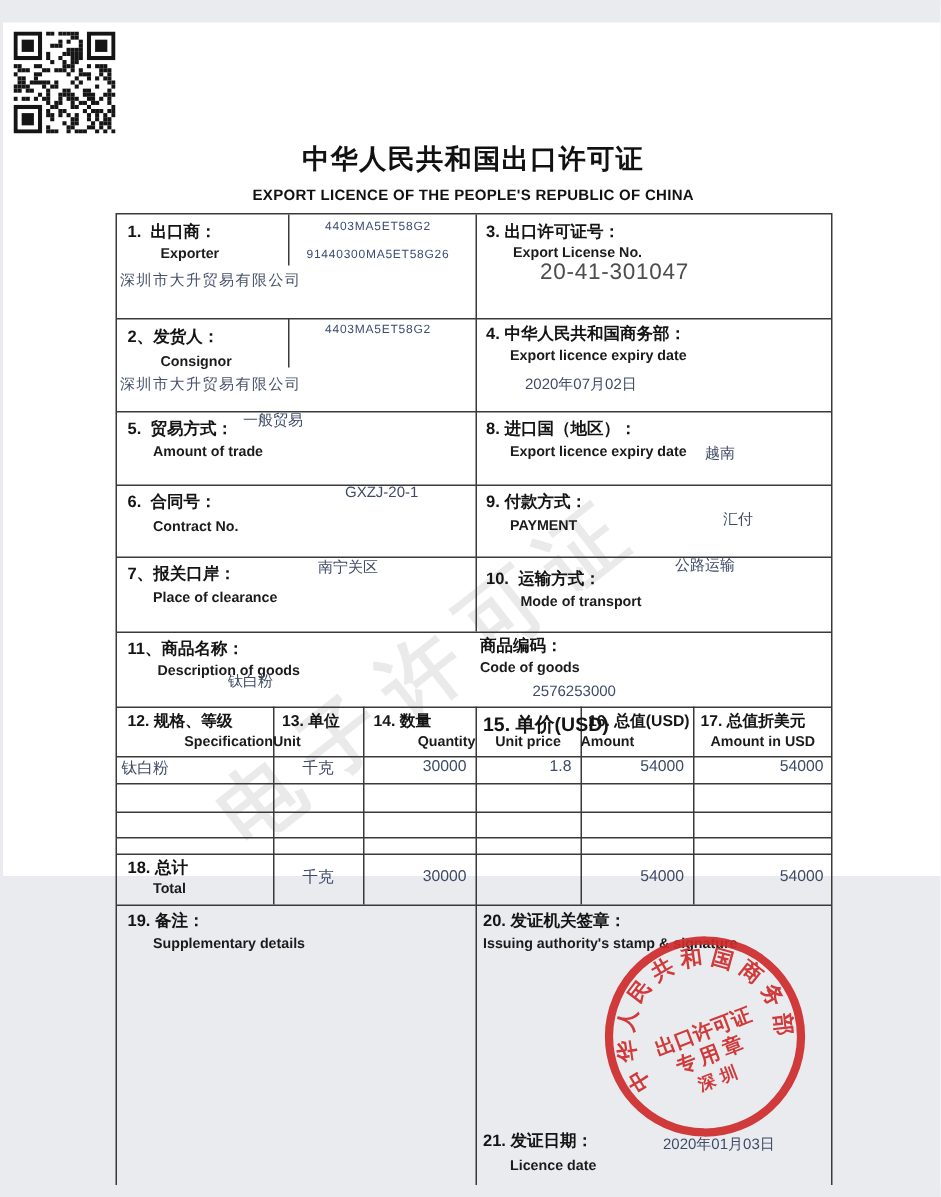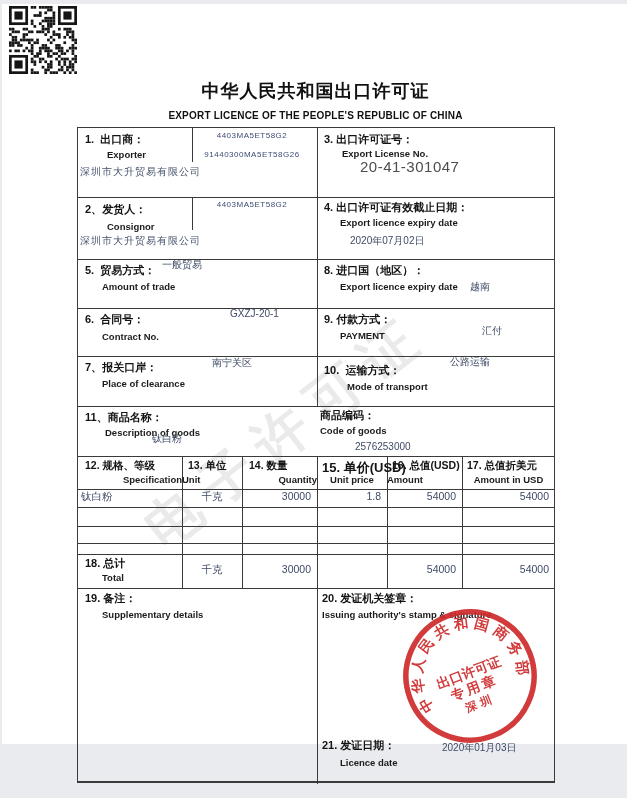--- a/index.html
+++ b/index.html
@@ -2,21 +2,21 @@
 <html><head>
 <meta charset="utf-8">
 <style>
   html,body{margin:0;padding:0;}
   body{
     width:627px;height:798px;position:relative;overflow:hidden;
     background:#e9ebee;
     font-family:"Liberation Sans","DejaVu Sans",sans-serif;
     -webkit-font-smoothing:antialiased;
   }
-  .page{position:absolute;left:2px;top:0;width:625px;height:744px;background:#ffffff;}
+  .page{position:absolute;left:2px;top:15px;width:625px;height:569px;background:#ffffff;}
   .abs{position:absolute;}
   
   .lbl-cn{font-weight:bold;color:#141414;font-size:11px;white-space:nowrap;}
   .lbl-en{font-weight:bold;color:#1b1b1b;font-size:9.5px;white-space:nowrap;}
   .val{color:#3e4a66;font-size:10px;white-space:nowrap;}
   .code{color:#3c4c74;font-size:8px;letter-spacing:.5px;white-space:nowrap;}
   .company{color:#46526b;font-size:10px;letter-spacing:1px;white-space:nowrap;}
   .big-no{color:#4d4d4d;font-size:15px;letter-spacing:.5px;white-space:nowrap;}
   .num{color:#3e4a66;font-size:10.5px;white-space:nowrap;}
   
@@ -289,21 +289,21 @@
 
   <div class="abs lbl-cn" style="left:83px;top:202px"><span>2、</span><span>发货人：</span></div>
   <div class="abs lbl-en" style="left:105px;top:221px">Consignor</div>
   <div class="abs code" style="left:190px;top:200px;width:120px;text-align:center">4403MA5ET58G2</div>
   <div class="abs company" style="left:78px;top:234px">深圳市大升贸易有限公司</div>
 
   <div class="abs lbl-cn" style="left:322px;top:132px"><span>3.</span>&nbsp;<span>出口许可证号：</span></div>
   <div class="abs lbl-en" style="left:340px;top:148px">Export  License No.</div>
   <div class="abs big-no" style="left:358px;top:158px">20-41-301047</div>
 
-  <div class="abs lbl-cn" style="left:322px;top:200px"><span>4.</span>&nbsp;<span>出口许可证有效截止日期：</span></div>
+  <div class="abs lbl-cn" style="left:322px;top:200px"><span>4.</span>&nbsp;<span>中华人民共和国商务部：</span></div>
   <div class="abs lbl-en" style="left:338px;top:217px">Export licence expiry date</div>
   <div class="abs val" style="left:348px;top:234px">2020年07月02日</div>
 
   <div class="abs lbl-cn" style="left:83px;top:263px"><span>5.</span>&nbsp;&nbsp;<span>贸易方式：</span></div>
   <div class="abs val" style="left:160px;top:258px">一般贸易</div>
   <div class="abs lbl-en" style="left:100px;top:281px">Amount of trade</div>
 
   <div class="abs lbl-cn" style="left:322px;top:263px"><span>8.</span>&nbsp;<span>进口国（地区）：</span></div>
   <div class="abs lbl-en" style="left:338px;top:281px">Export licence expiry date</div>
   <div class="abs val" style="left:468px;top:280px">越南</div>

